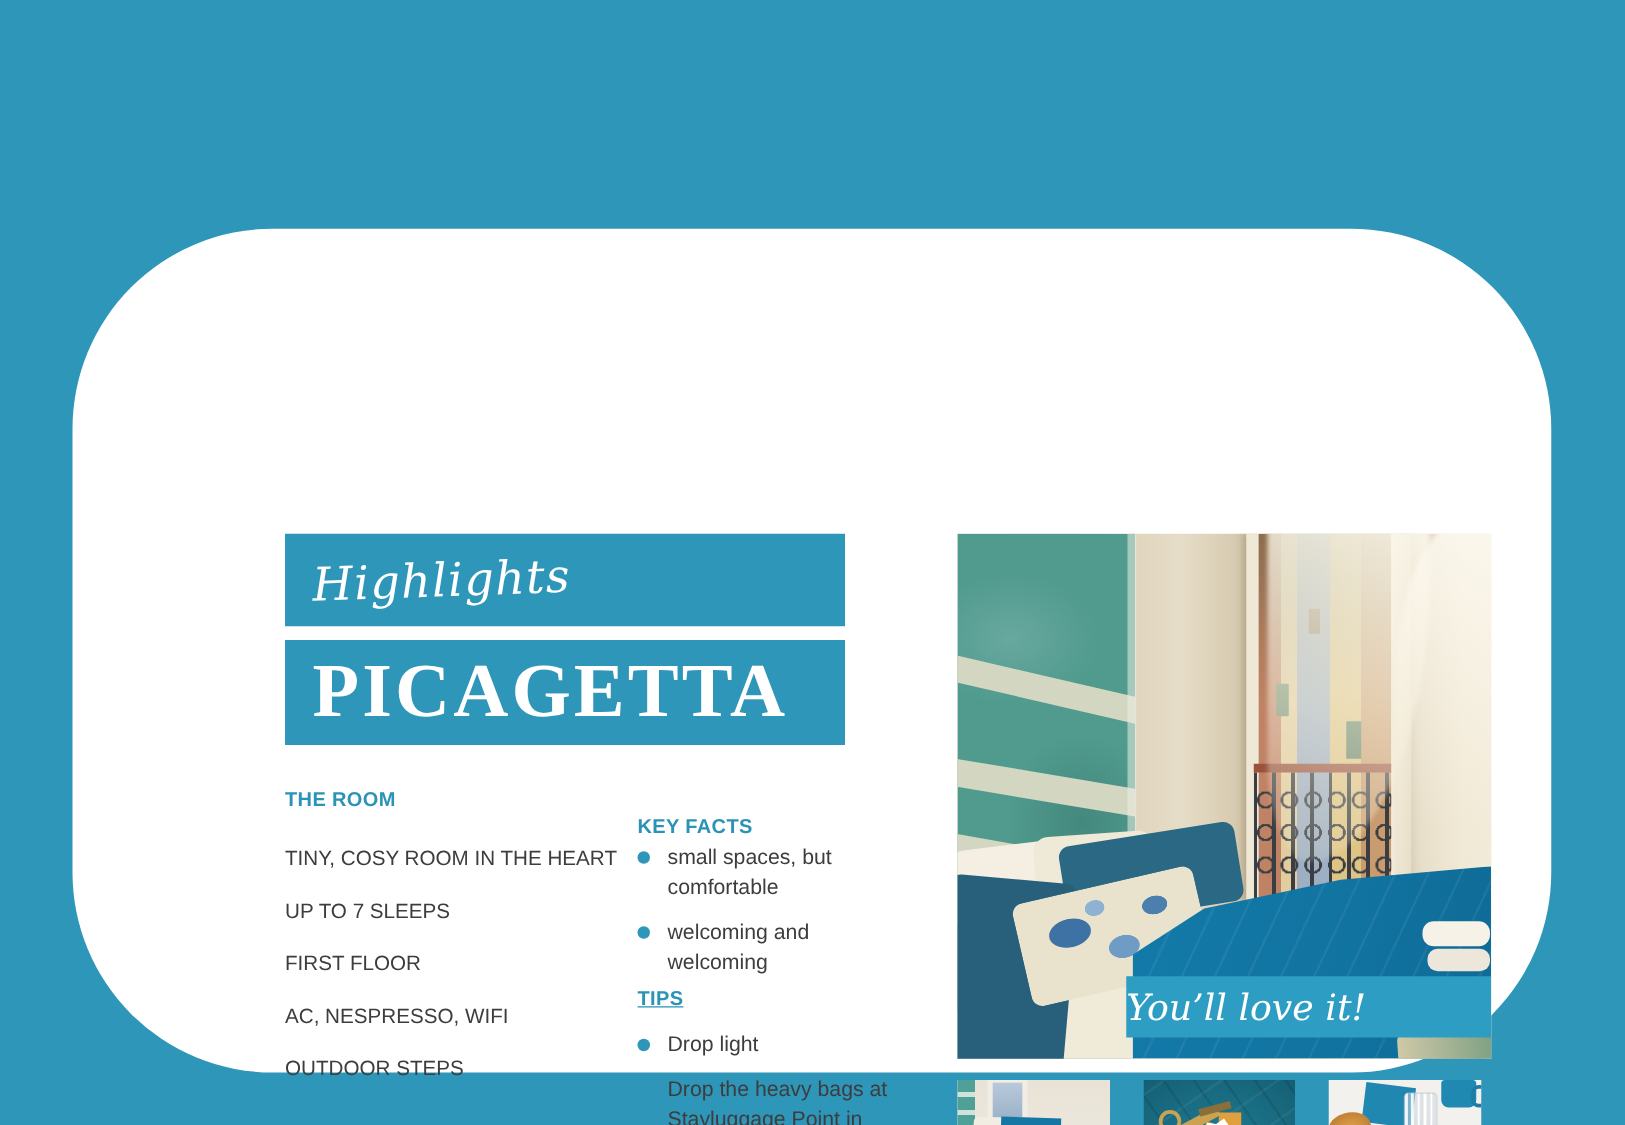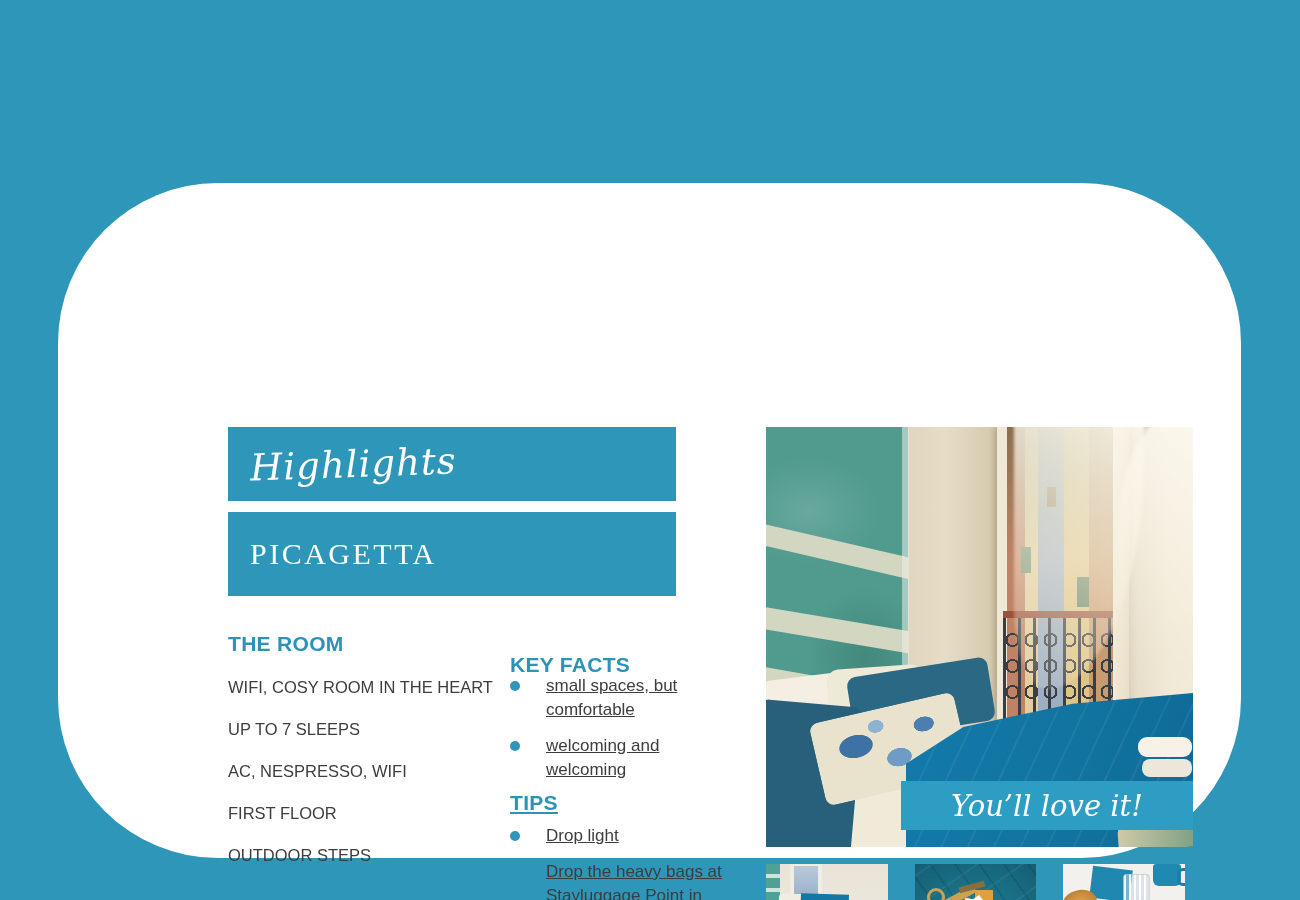--- a/index.html
+++ b/index.html
@@ -8,37 +8,37 @@
   .card{position:absolute;left:58px;top:183px;width:1183px;height:675px;
         background:var(--card,#ffffff);border-radius:160px;}
 
   
   .banner{position:absolute;background:var(--accent,#2e96b8);display:flex;align-items:center;
           padding-left:22px;box-sizing:border-box;}
   .banner.eyebrow{left:170px;top:244px;width:448px;height:74px;}
   .banner.titlebar{left:170px;top:329px;width:448px;height:84px;}
   .script{font-family:"DejaVu Serif",serif;font-style:italic;color:#fff;}
   .eyebrow .script{font-size:37px;transform:rotate(-2deg);letter-spacing:1px;}
-  .prop-title{font-family:"Liberation Serif",serif;font-weight:400;font-size:30px;
+  .prop-title{font-family:"Liberation Serif",serif;font-weight:700;font-size:61px;
               color:#fff;letter-spacing:2.5px;margin:0;}
 
   
-  .h2{position:absolute;font-size:21px;font-weight:700;color:var(--heading,#2a93b6);
+  .h2{position:absolute;font-size:16px;font-weight:700;color:var(--heading,#2a93b6);
       letter-spacing:.3px;margin:0;}
   #room-h{left:170px;top:449px;}
   #kf-h{left:452px;top:470px;}
   #tips-h{left:452px;top:608px;text-decoration:underline;}
   .room-list{position:absolute;left:170px;top:495px;margin:0;padding:0;list-style:none;
              color:var(--body-text,#3d3d3d);font-size:16.5px;}
   .room-list li{height:42px;line-height:18px;white-space:nowrap;}
   .fact-list{position:absolute;margin:0;padding:0;list-style:none;width:218px;
              color:var(--body-text,#3d3d3d);font-size:17px;}
   #kf-list{left:452px;top:491px;}
   #tips-list{left:452px;top:641px;}
-  .fact-list li{display:flex;gap:26px;margin-bottom:12px;line-height:24px;text-decoration:underline;}
+  .fact-list li{display:flex;gap:14px;margin-bottom:12px;line-height:24px;}
   .dot{flex:0 0 10px;width:10px;height:10px;border-radius:50%;
        background:var(--accent,#2e96b8);margin-top:7px;}
 
   
   .photo{position:absolute;left:708px;top:244px;width:427px;height:420px;overflow:hidden;
          background:linear-gradient(90deg,#d3c5a9,#cbbda0 20%,#e0d5bd 33%,#e6ddc8 42%,
                                     #d2c5a9 55%,#e2d9c3 72%,#efe9d9);}
   .photo *{position:absolute;}
   .wall-teal{left:0;top:0;width:142px;height:100%;overflow:hidden;
      background:radial-gradient(120px 90px at 30% 20%,rgba(255,255,255,.14),transparent 60%),
@@ -92,21 +92,21 @@
                 radial-gradient(16px 12px at 84% 70%,#5d8cb8 55%,transparent 58%),#e9e2cc;}
   .spread{left:140px;top:266px;width:287px;height:154px;
      background:repeating-linear-gradient(115deg,rgba(255,255,255,.06) 0 2px,transparent 2px 24px),
                 linear-gradient(100deg,#137aa9,#1173a0 60%,#0f6a96);
      clip-path:polygon(0 46%,20% 22%,58% 7%,100% 0,100% 100%,0 100%);}
   .towel1{left:372px;top:310px;width:54px;height:20px;background:#f6f2e8;border-radius:9px;}
   .towel2{left:376px;top:332px;width:50px;height:18px;background:#ece7da;border-radius:8px;}
   .corner-pillow{left:352px;top:396px;width:76px;height:26px;border-radius:8px 8px 0 0;
                  background:linear-gradient(90deg,#cfc9a8,#7fa183);transform:rotate(-4deg);}
   .caption{left:135px;top:354px;width:292px;height:49px;background:var(--accent-bright,#2d9dc3);
-           display:flex;align-items:center;justify-content:center;}
+           display:flex;align-items:center;}
   .caption .script{font-size:29px;position:static;}
 
   
   .thumb{position:absolute;top:681px;height:119px;overflow:hidden;}
   .thumb *{position:absolute;}
   #t1{left:708px;width:122px;background:linear-gradient(180deg,#e9e3d7,#f0ede5);}
   #t2{left:857px;width:121px;
       background:repeating-linear-gradient(55deg,rgba(0,0,0,.10) 0 2px,transparent 2px 20px),
                  repeating-linear-gradient(-35deg,rgba(255,255,255,.05) 0 2px,transparent 2px 26px),
                  radial-gradient(90px 70px at 50% 45%,#1f7e95,#155f74);}
@@ -147,28 +147,28 @@
     <div class="banner eyebrow">
       <span class="script">Highlights</span>
     </div>
     <div class="banner titlebar">
       <h1 class="prop-title">PICAGETTA</h1>
     </div>
 
     <h2 class="h2" id="room-h">THE ROOM</h2>
     <ul class="room-list">
 
-        <li>WIFI, COSY ROOM IN THE HEART</li>
+        <li>TINY, COSY ROOM IN THE HEART</li>
 
 
         <li>UP TO 7 SLEEPS</li>
 
+        <li>FIRST FLOOR</li>
+
         <li>AC, NESPRESSO, WIFI</li>
-
-        <li>FIRST FLOOR</li>
 
         <li>OUTDOOR STEPS</li>
       </ul>
 
     <h2 class="h2" id="kf-h">KEY FACTS</h2>
     <ul class="fact-list" id="kf-list">
 
         <li>
           <span class="dot"></span>
           <span>small spaces, but comfortable</span>

